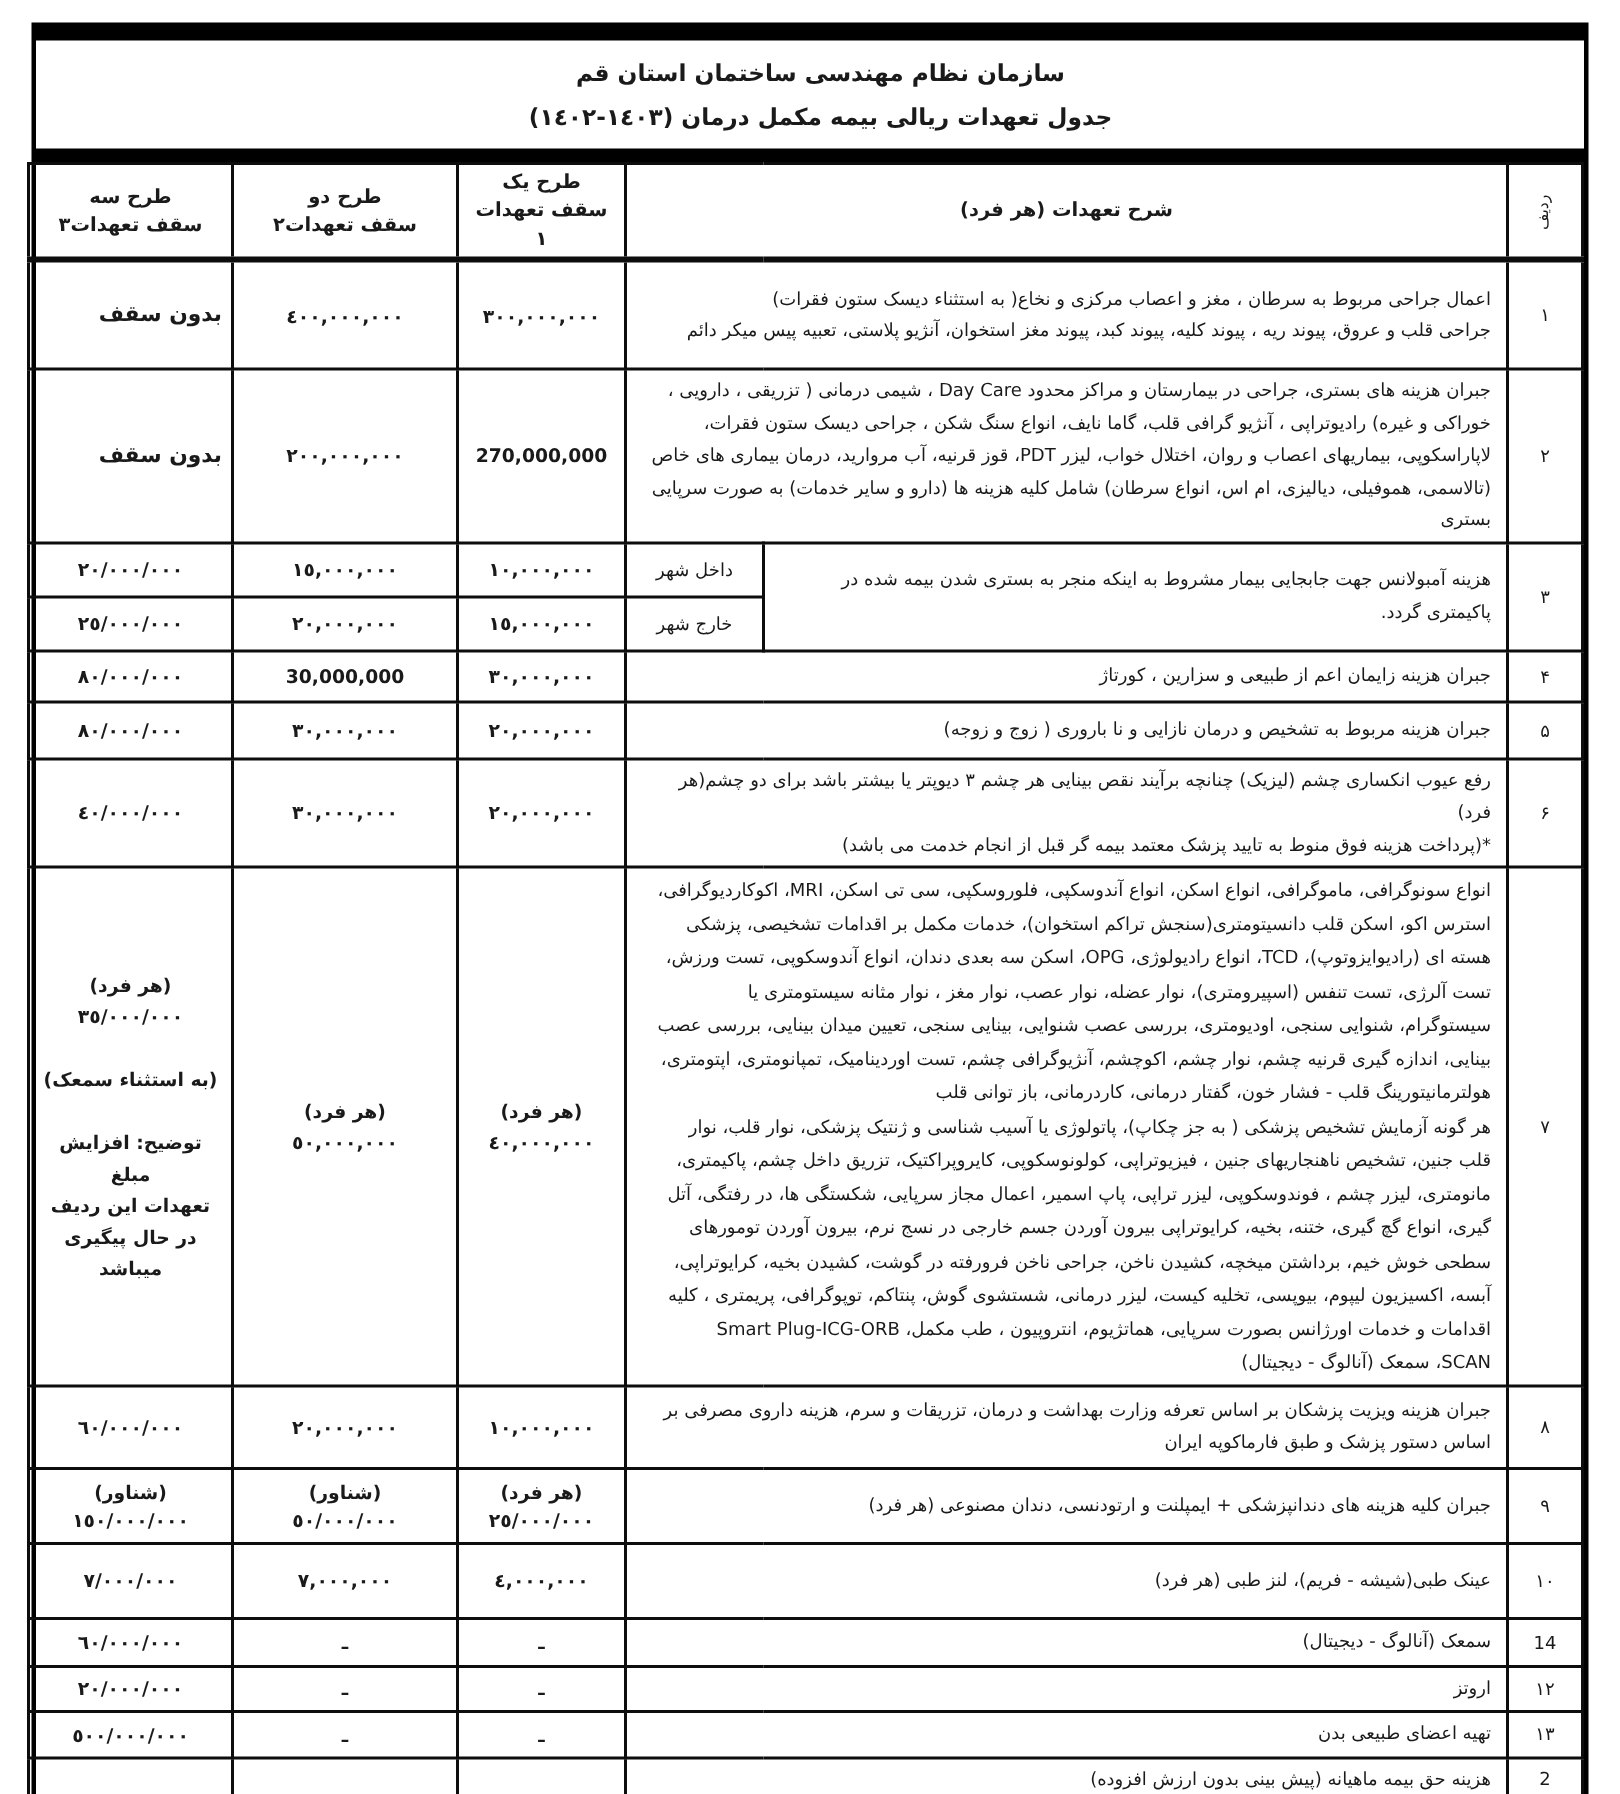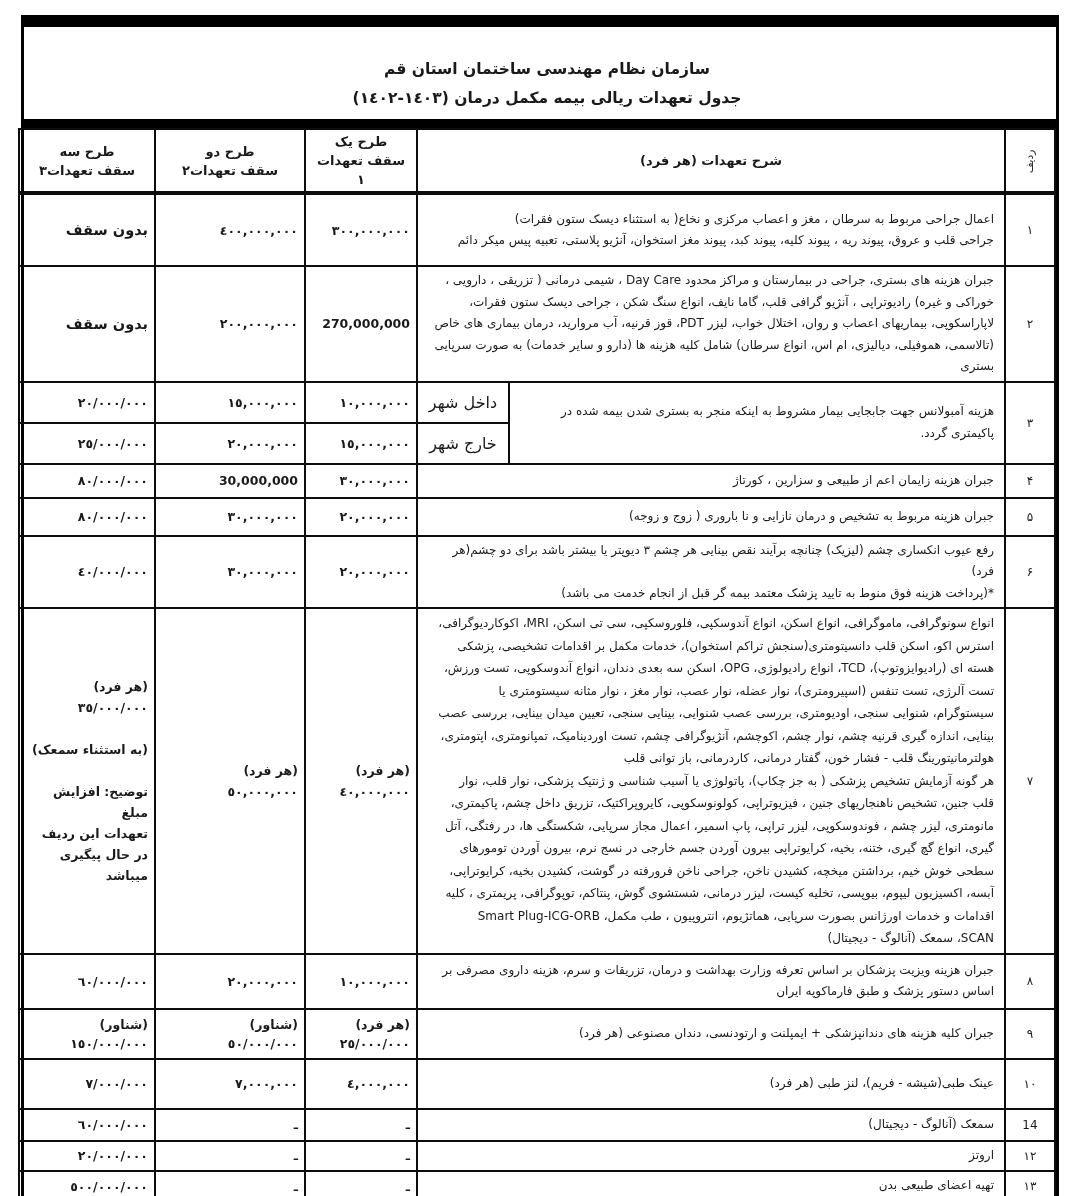--- a/index.html
+++ b/index.html
@@ -1,33 +1,33 @@
 <!DOCTYPE html>
 <html lang="fa" dir="rtl"><head>
 <meta charset="utf-8">
 <style>
   html,body{margin:0;padding:0;background:#fff;}
   body{width:1080px;font-family:"DejaVu Sans",sans-serif;color:#1a1a1a;}
   .page{width:1080px;height:1196px;box-sizing:border-box;padding:15px 21px 0 21px;background:#fff;}
   .frame{box-sizing:border-box;border:3px solid #000;border-top-width:12px;border-bottom-width:11px;background:#fff;}
   
-  .titlebox{border-bottom:9px solid #000;padding:8px 10px 6px 24px;text-align:center;margin-top:20px;}
+  .titlebox{border-bottom:9px solid #000;padding:8px 10px 6px 24px;text-align:center;}
   .titlebox .t1,.titlebox .t2{font-weight:bold;font-size:15.5px;line-height:29px;white-space:pre-line;}
   
   table{border-collapse:collapse;width:100%;table-layout:fixed;}
   td,th{border:2px solid #0d0d0d;box-sizing:border-box;vertical-align:middle;padding:2px 6px;overflow:hidden;}
   thead th{font-weight:bold;font-size:13px;line-height:19px;white-space:pre-line;text-align:center;border-bottom-width:4px;}
   th.radif-h{padding:0;}
   th.radif-h span{display:inline-block;transform:rotate(-90deg);font-size:10.5px;font-weight:normal;}
   td.desc{font-size:12px;line-height:21.5px;text-align:right;padding:3px 10px;white-space:pre-line;}
   td.desc.big{line-height:22.5px;padding-left:20px;}
-  td.val{font-weight:bold;font-size:12.5px;white-space:pre-line;line-height:19px;}
+  td.val{font-weight:bold;font-size:12.5px;text-align:center;white-space:pre-line;line-height:19px;}
   td.val.tall{line-height:21px;}
   td.num{font-size:12px;text-align:center;font-weight:normal;}
-  td.sub{font-size:16px;text-align:center;padding:10px 4px;}
+  td.sub{font-size:12px;text-align:center;padding:10px 4px;}
   td.nolimit{font-weight:bold;font-size:14.5px;text-align:right;}
   
   .notes{border:3px solid #000;border-top-width:3px;margin:0 0 6px 0;padding:5px 12px 8px 12px;}
 </style>
 </head>
 <body>
 
 <div class="page">
   <div class="frame">
 

